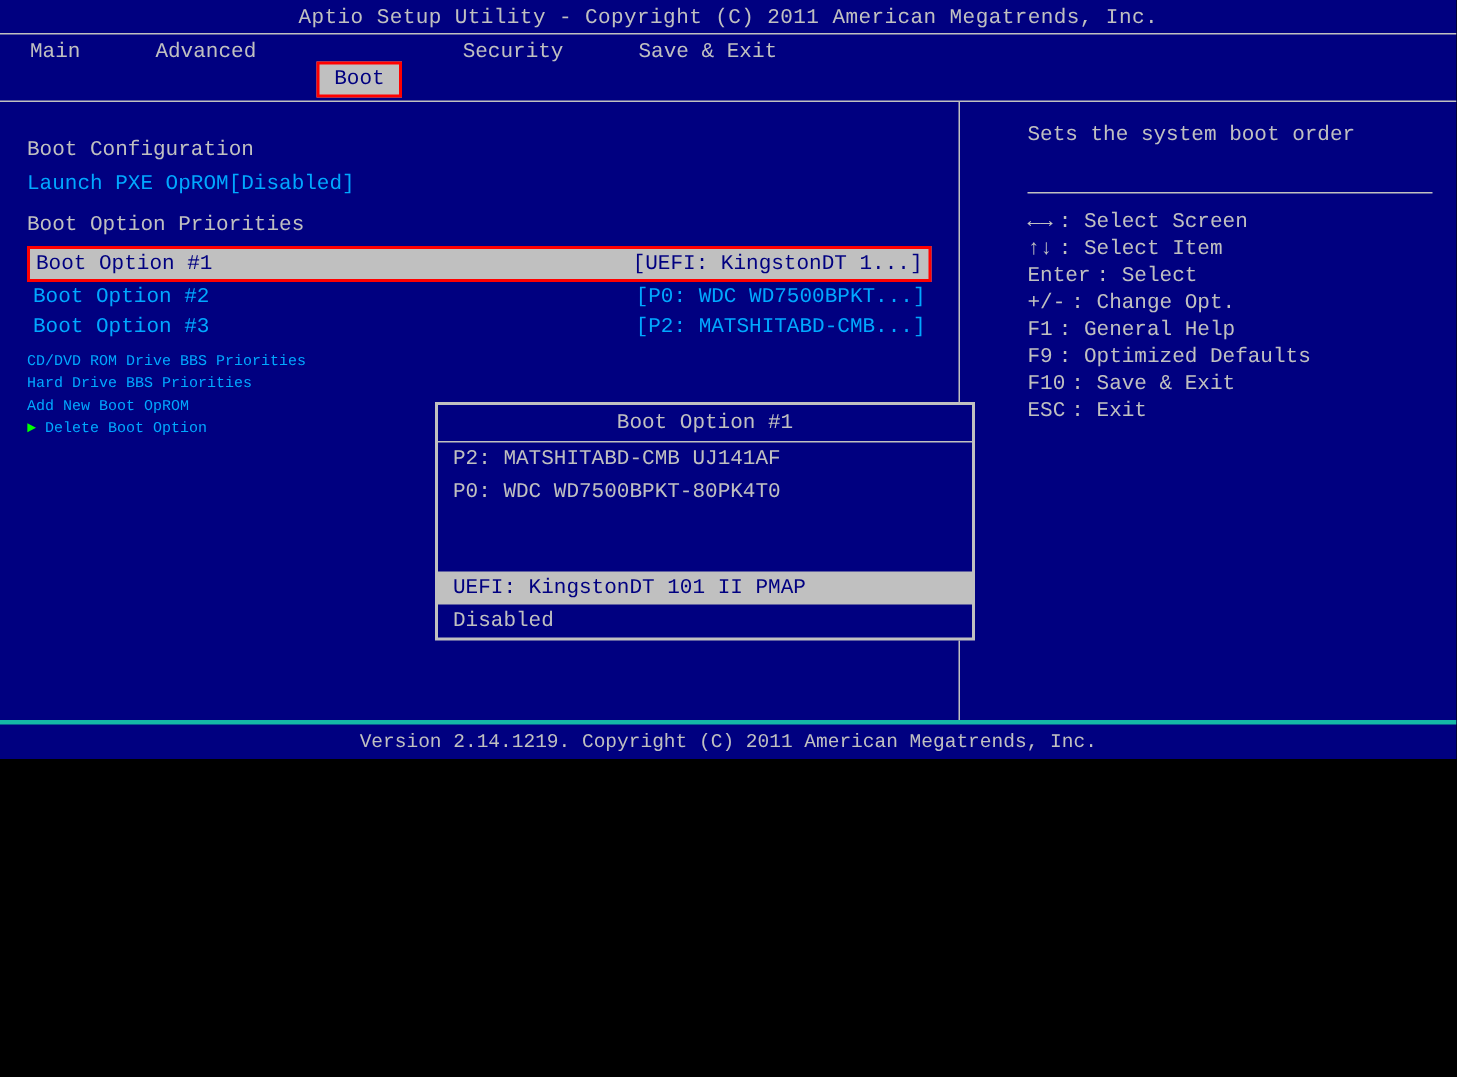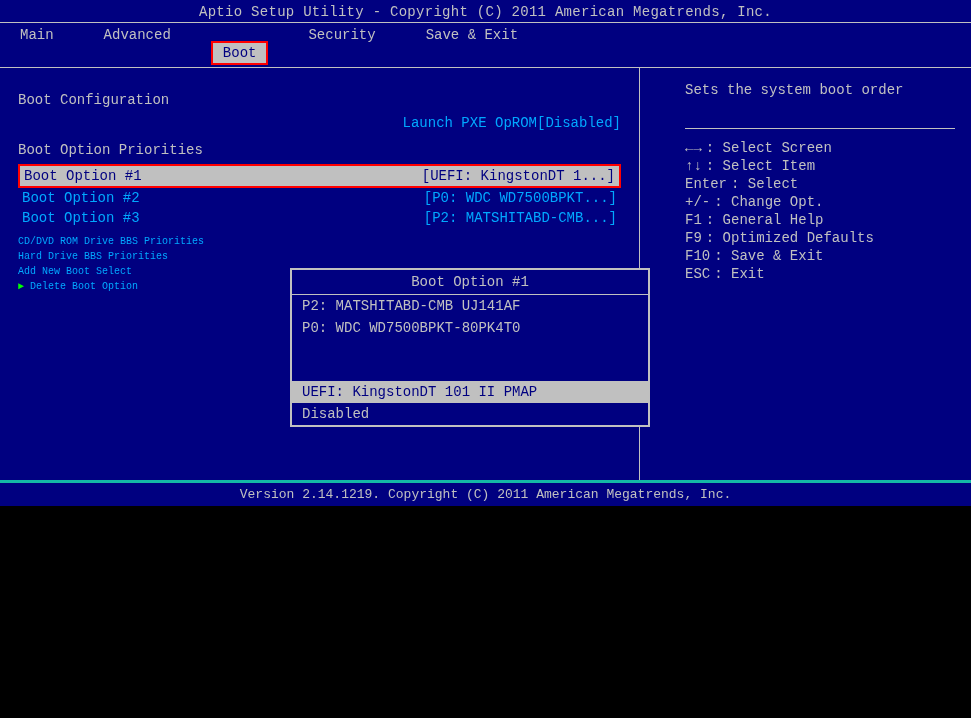--- a/index.html
+++ b/index.html
@@ -67,21 +67,21 @@
     }
     .section-title {
       color: #c0c0c0;
       font-size: 14px;
       margin-bottom: 6px;
       margin-top: 10px;
     }
     .config-row {
       display: flex;
       flex-direction: row;
-      justify-content: flex-end;
+      justify-content: flex-start;
       padding: 1px 0;
       font-size: 14px;
       color: #00a8ff;
     }
     .config-row .label { color: #00a8ff; }
     .config-row .value { color: #00a8ff; }
     .boot-option-row {
       display: flex;
       flex-direction: row;
       justify-content: space-between;
@@ -219,21 +219,21 @@
       </div>
 
       <div class="spacer"></div>
       <div class="menu-link">
         <span>CD/DVD ROM Drive BBS Priorities</span>
       </div>
       <div class="menu-link">
         <span>Hard Drive BBS Priorities</span>
       </div>
       <div class="menu-link">
-        <span>Add New Boot Select</span>
+        <span>Add New Boot OpROM</span>
       </div>
       <div class="menu-link">
         <span class="arrow">►</span>
         <span>Delete Boot Option</span>
       </div>
 
       <div id="dropdown-popup">
         <div id="dropdown-title">Boot Option #1</div>
         <div class="dropdown-item">P2: MATSHITABD-CMB UJ141AF</div>
         <div class="dropdown-item">P0: WDC WD7500BPKT-80PK4T0</div>

